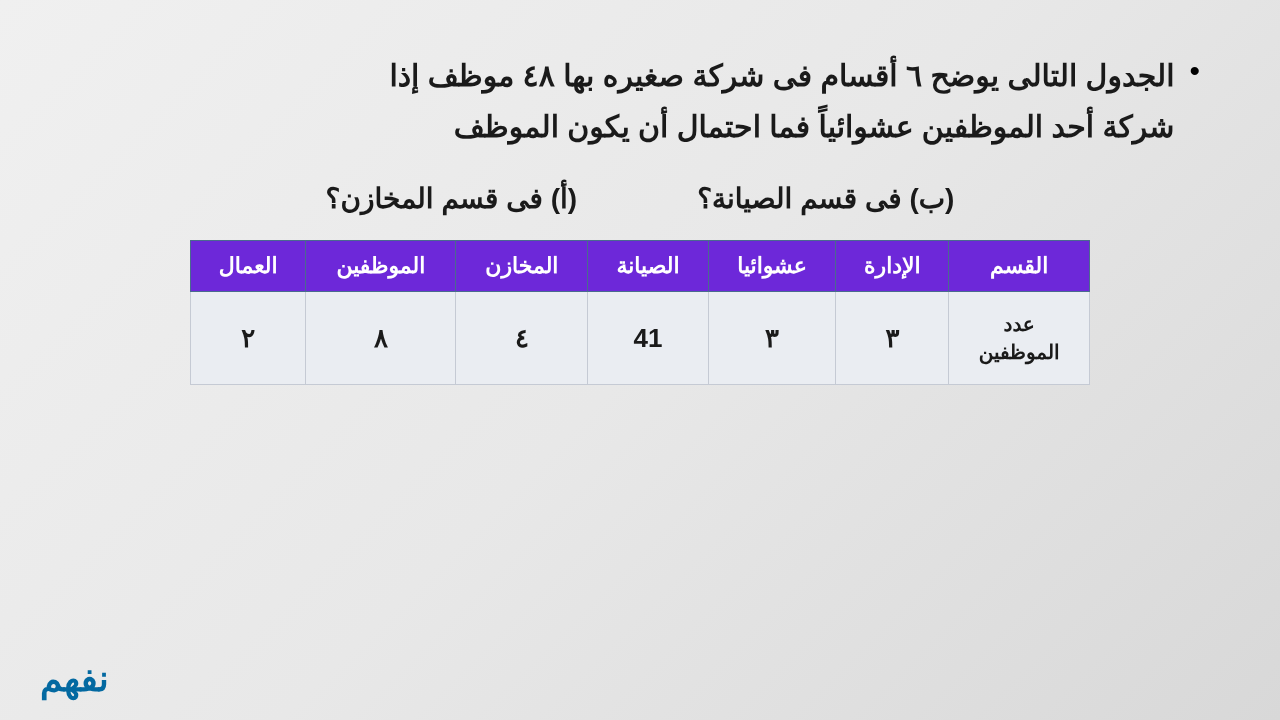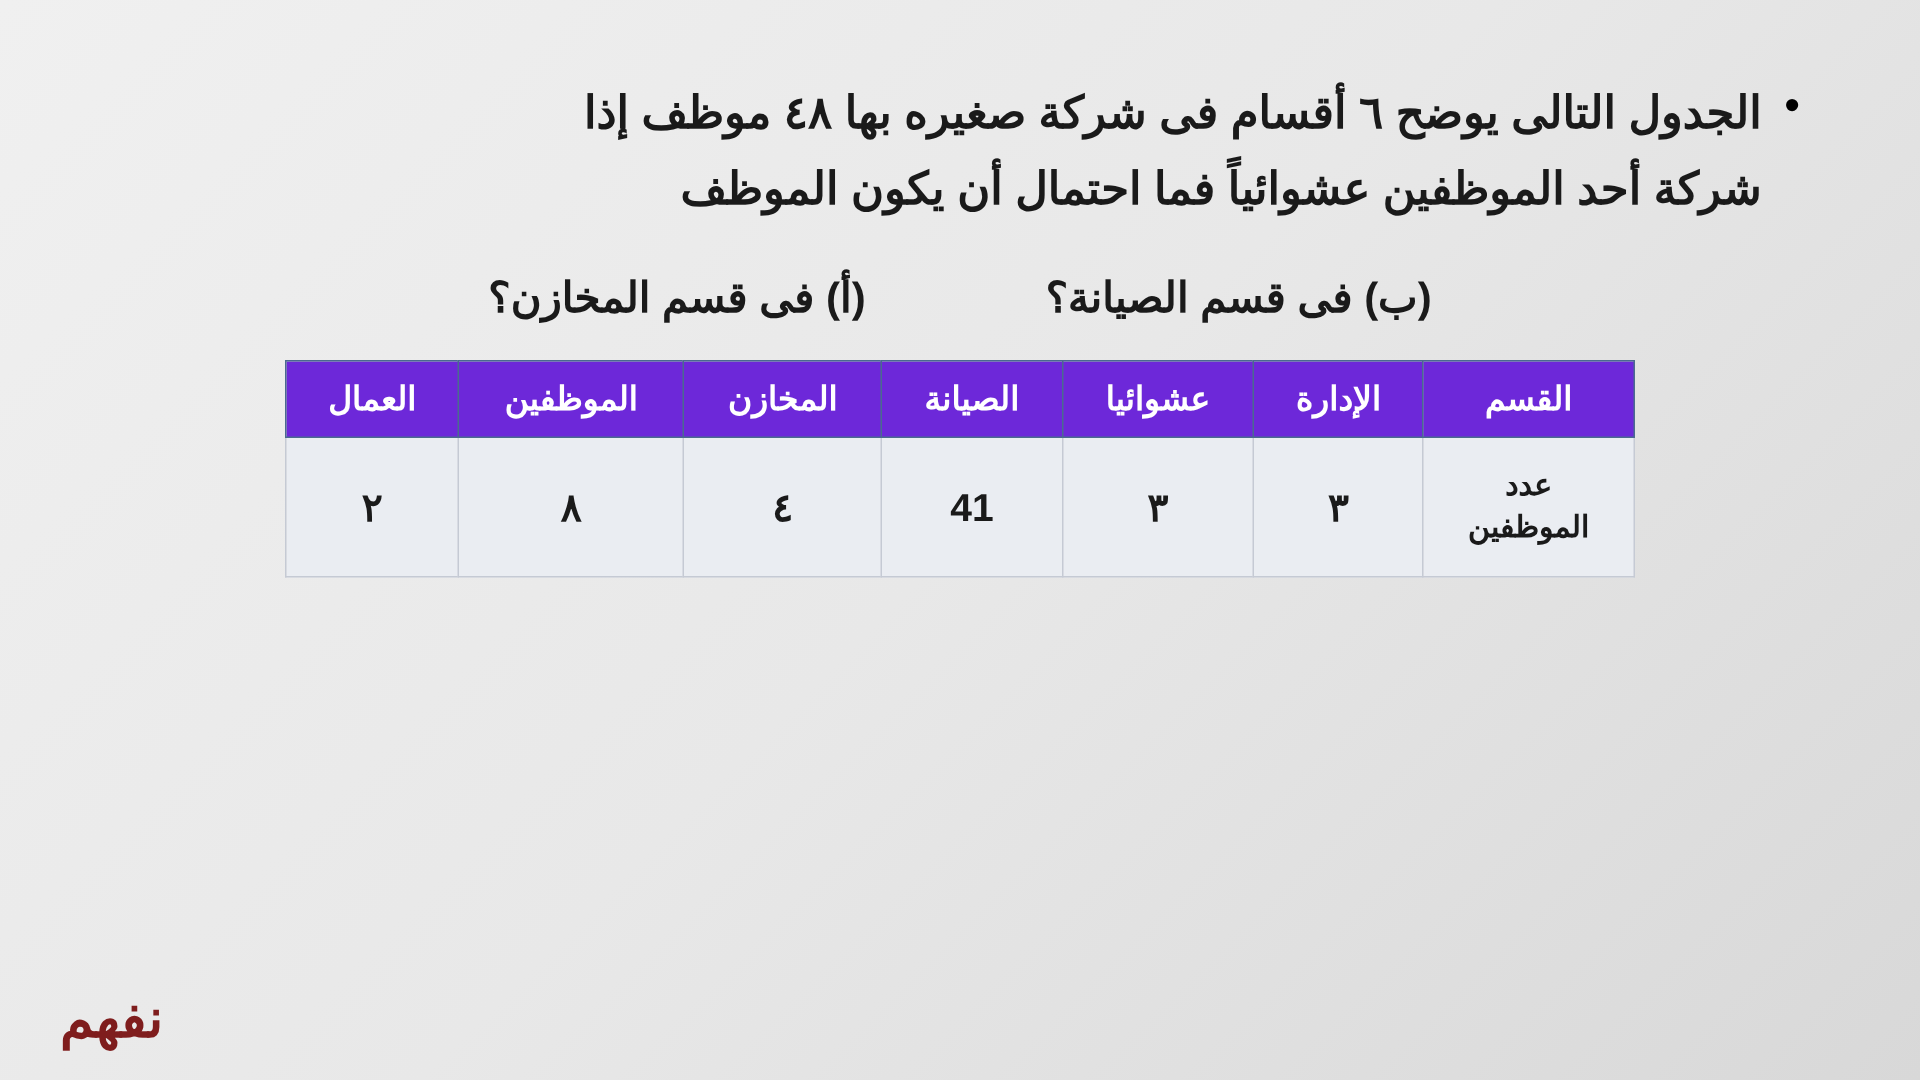--- a/index.html
+++ b/index.html
@@ -95,21 +95,21 @@
     }
 
     .logo-text {
       font-size: 36px;
       font-weight: bold;
       color: #1ab3d4;
       direction: rtl;
     }
 
     .logo-text span {
-      color: #7f1d1d;
+      color: #0369a1;
       text-align: right;
     }
   </style>
 </head>
 <body>
 
 <div class="main-content">
 
   <div class="bullet-point">
     <div class="bullet-dot">•</div>

